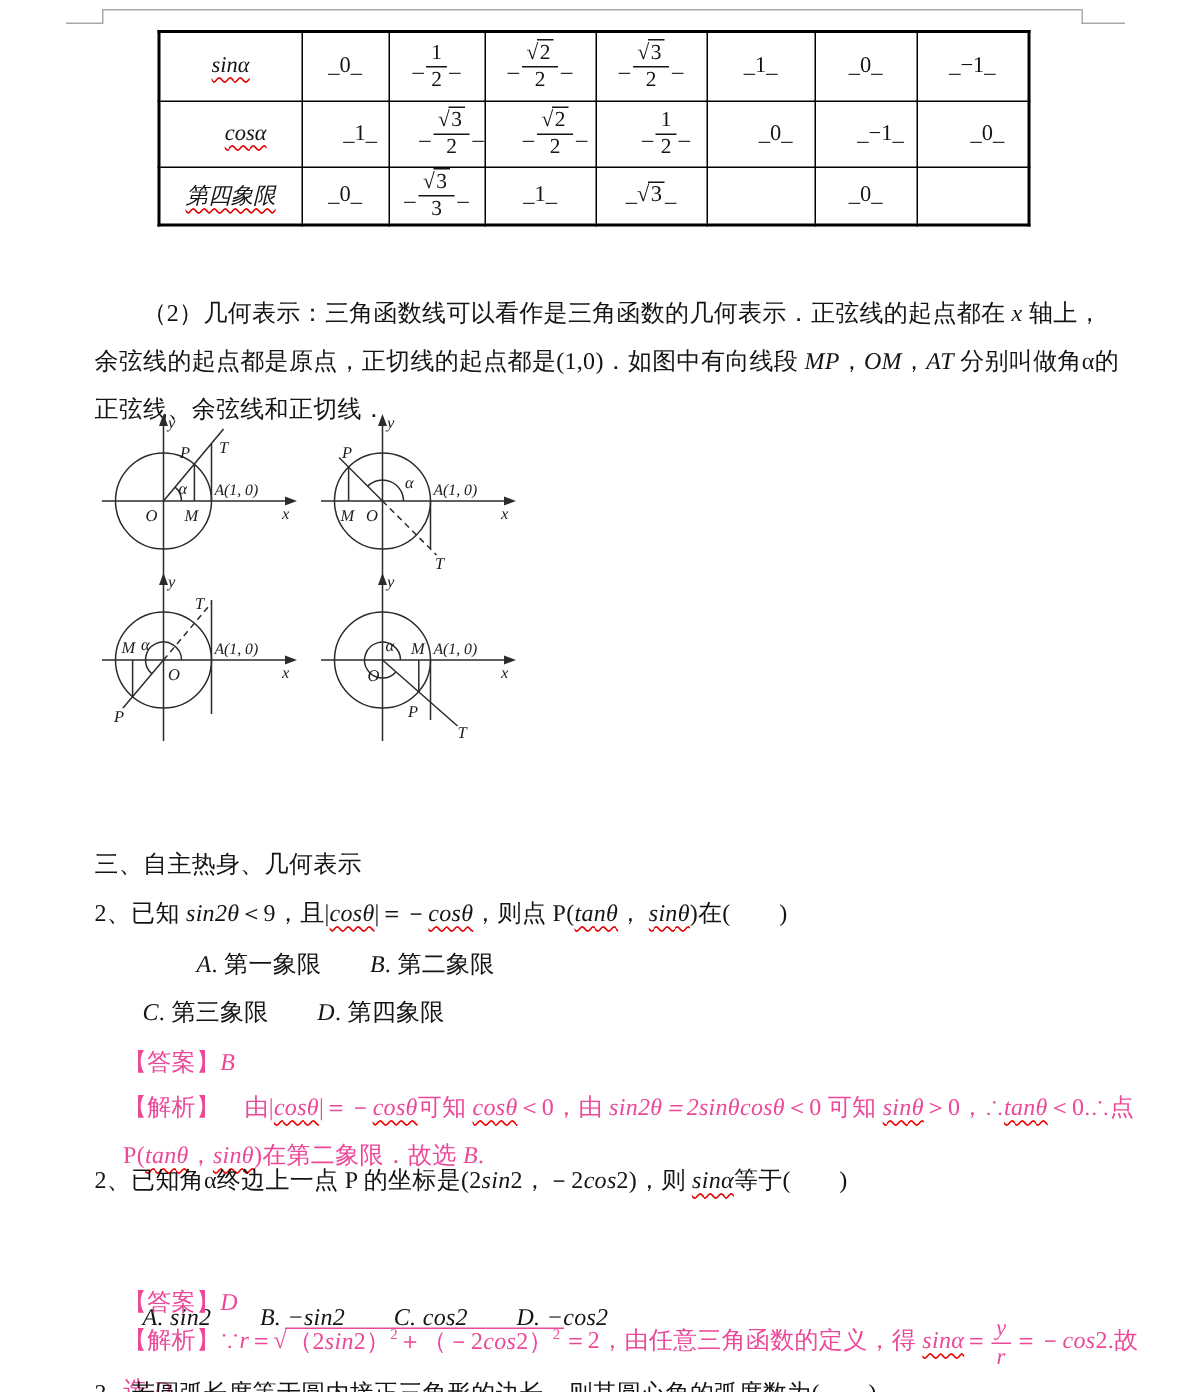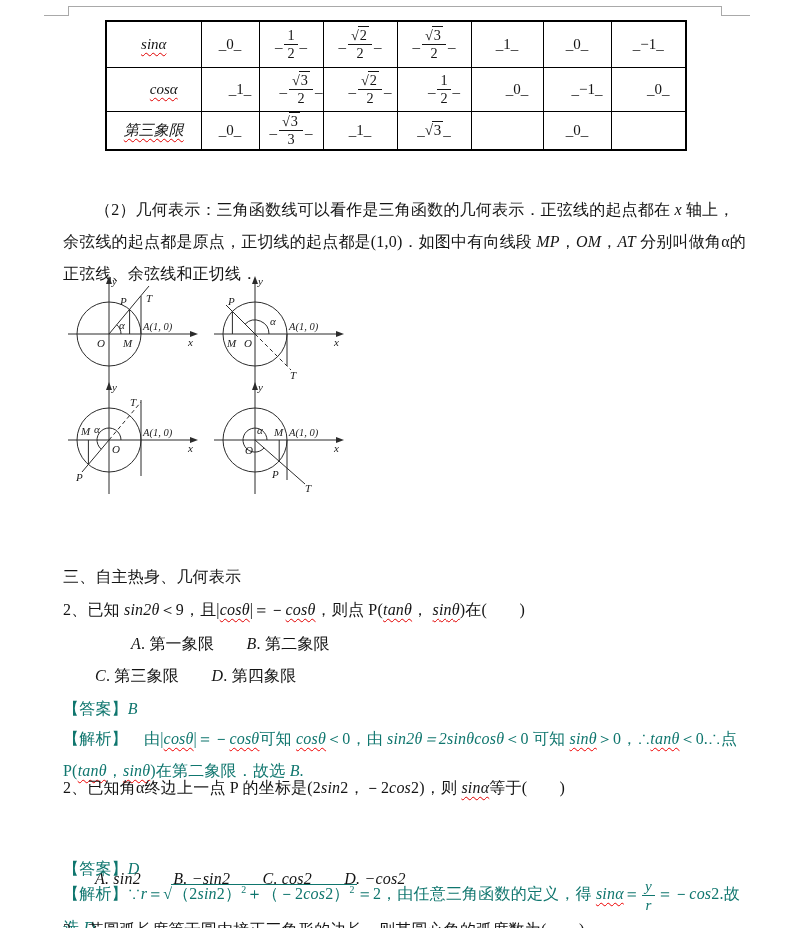--- a/index.html
+++ b/index.html
@@ -33,21 +33,21 @@
   .frac{display:inline-block;vertical-align:middle;text-align:center;line-height:1.02;margin:0 2px;font-size:0.95em;}
   .frac .num{display:block;padding:0 3px 1px;}
   .frac .den{display:block;border-top:1px solid currentColor;padding:1px 3px 0;}
   .sqrt{white-space:nowrap;}
   .radsign{letter-spacing:-1px;}
   .rad{border-top:1px solid currentColor;padding:0 2px;}
   
   .line{position:absolute;left:63px;width:686px;font-size:16px;line-height:31px;letter-spacing:.2px;}
   .indent{text-indent:2em;}
   .opt{left:95px;width:640px;}
-  .red{color:#0f766e;}
+  .red{color:#ec4899;margin-left:19px;}
   .red .wavy{text-decoration-color:#ee0000;}
   
   .diag{position:absolute;}
   .diag text{font-size:11px;font-style:italic;fill:#1c1c1c;font-family:"Liberation Serif","DejaVu Serif",serif;}
   .diag text.coord{font-size:10.5px;}
   .diag .geo{stroke:#2b2b2b;stroke-width:1;fill:none;}
   .diag .dash{stroke-dasharray:4 3;}
   .diag .arrow{fill:#2b2b2b;stroke:none;}
 </style>
 </head>
@@ -85,21 +85,21 @@
         <td><span class="it wavy">cosα</span></td>
         <td><span>_1_</span></td>
         <td><span>_</span><span class="frac"><span class="num"><span class="sqrt"><span class="radsign">√</span><span class="rad"><span>3</span></span></span></span><span class="den"><span>2</span></span></span><span>_</span></td>
         <td><span>_</span><span class="frac"><span class="num"><span class="sqrt"><span class="radsign">√</span><span class="rad"><span>2</span></span></span></span><span class="den"><span>2</span></span></span><span>_</span></td>
         <td><span>_</span><span class="frac"><span class="num"><span>1</span></span><span class="den"><span>2</span></span></span><span>_</span></td>
         <td><span>_0_</span></td>
         <td><span>_−1_</span></td>
         <td><span>_0_</span></td>
       </tr>
       <tr>
-        <td><span class="it wavy">第三象限</span></td>
+        <td><span class="it wavy">第四象限</span></td>
         <td><span>_0_</span></td>
         <td><span>_</span><span class="frac"><span class="num"><span class="sqrt"><span class="radsign">√</span><span class="rad"><span>3</span></span></span></span><span class="den"><span>3</span></span></span><span>_</span></td>
         <td><span>_1_</span></td>
         <td><span>_</span><span class="sqrt"><span class="radsign">√</span><span class="rad"><span>3</span></span></span><span>_</span></td>
         <td></td>
         <td><span>_0_</span></td>
         <td></td>
       </tr>
     </tbody>
 </table>

